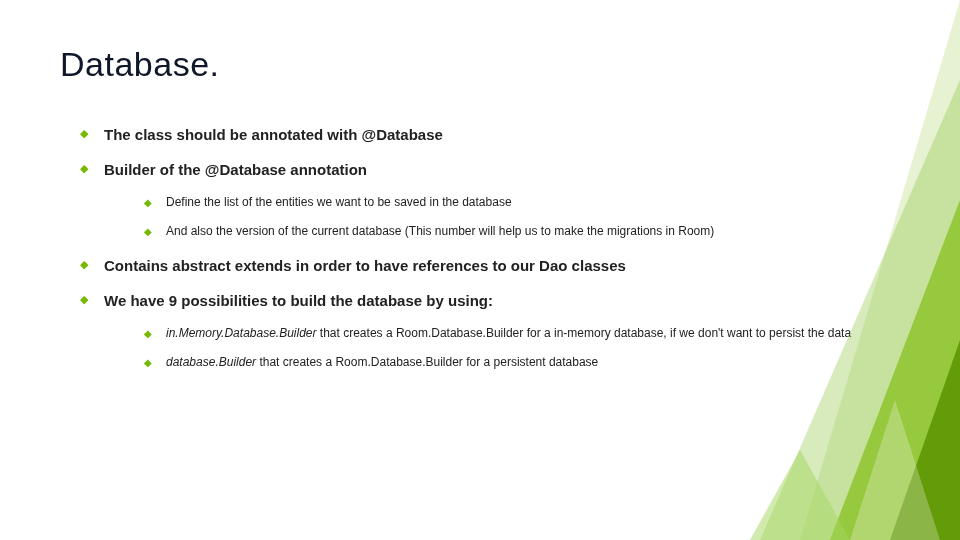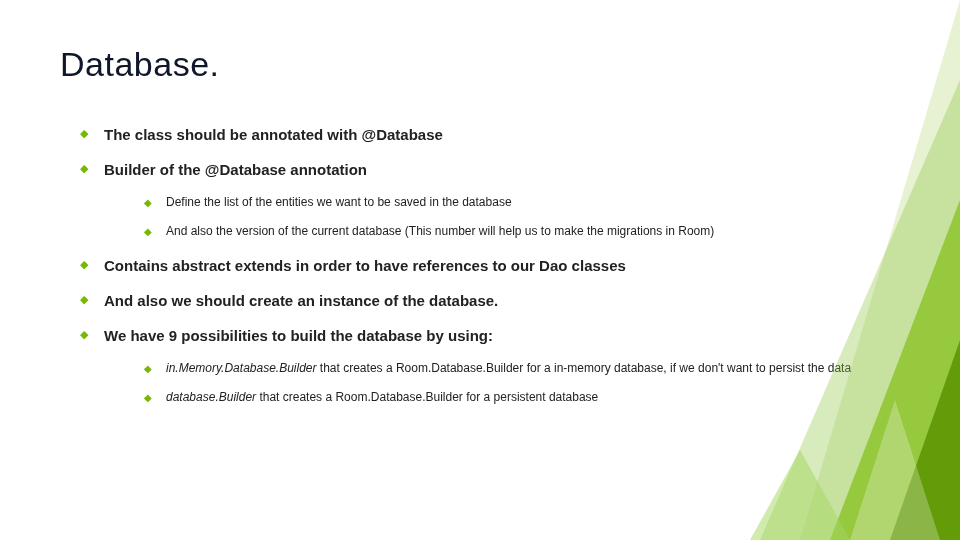--- a/index.html
+++ b/index.html
@@ -92,21 +92,20 @@
 
     <li>
       <span class="bold">Builder of the @Database annotation</span>
       <ul class="lvl2">
         <li><span>Define the list of the entities we want to be saved in the database</span></li>
         <li><span>And also the version of the current database (This number will help us to make the migrations in Room)</span></li>
       </ul>
     </li>
 
     <li><span class="bold">Contains abstract extends in order to have references to our Dao classes</span></li>
-    <li><span class="bold">And also we should create an instance of the database.</span></li>
 
     <li>
       <span class="bold">We have 9 possibilities to build the database by using:</span>
       <ul class="lvl2">
         <li>
           <span class="italic">in.Memory.Database.Builder</span><span> that creates a Room.Database.Builder for a in-memory database, if we don't want to persist the data</span>
         </li>
         <li>
           <span class="italic">database.Builder</span><span> that creates a Room.Database.Builder for a persistent database</span>
         </li>

